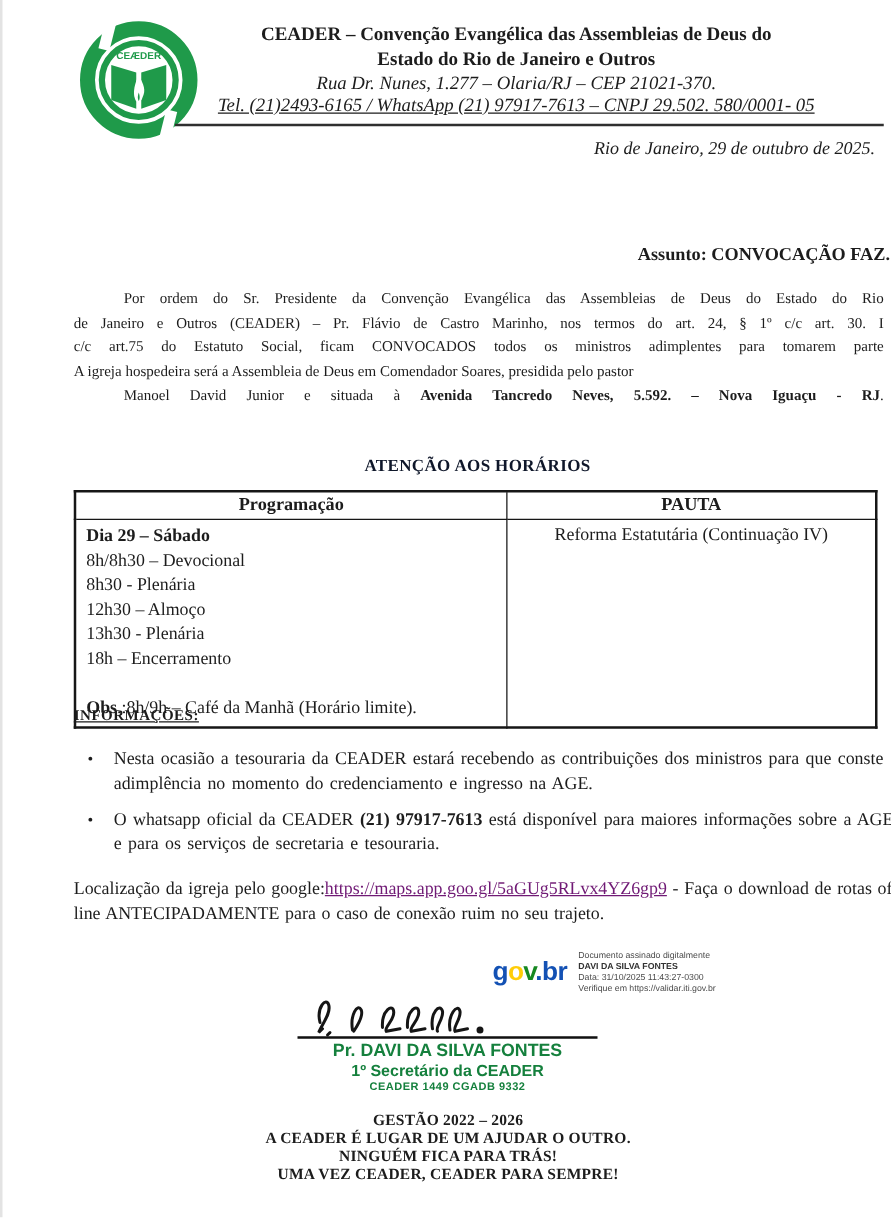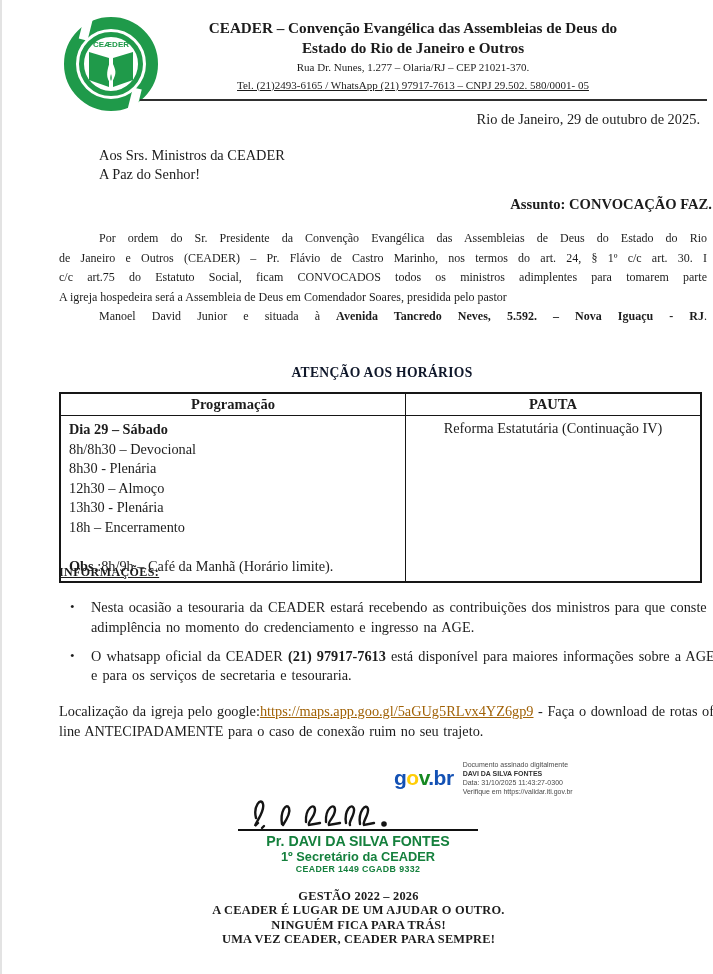--- a/index.html
+++ b/index.html
@@ -5,25 +5,25 @@
   html,body{margin:0;padding:0;background:#ffffff;}
   .page{
     position:relative;width:713px;height:974px;overflow:hidden;background:#ffffff;
     font-family:"Liberation Serif", serif;color:#1c1c1c;
     border-left:2px solid #e3e3e3;box-sizing:border-box;
   }
   
   .logo{position:absolute;left:56px;top:16px;width:106px;height:96px;}
   .header-text{position:absolute;left:166px;top:18px;width:490px;text-align:center;}
   .header-title{font-weight:bold;font-size:15.2px;line-height:20px;}
-  .header-sub{font-size:11px;line-height:17px;margin-top:1px;}
+  .header-sub{font-style:italic;font-size:15px;line-height:17px;margin-top:1px;}
   .header-sub.u{text-decoration:underline;}
   .header-rule{position:absolute;left:138px;top:99px;width:567px;height:2px;background:#2f2f2f;}
   
-  .date-line{position:absolute;top:111px;right:13px;font-size:14.4px;}
+  .date-line{position:absolute;top:111px;right:13px;font-size:14.4px;font-style:italic;}
   .greeting{position:absolute;left:97px;top:146px;font-size:14.4px;line-height:19px;}
   .subject{position:absolute;left:120px;top:196px;width:590px;text-align:right;font-weight:bold;font-size:14.6px;}
   
   .body-para{position:absolute;left:57px;top:229px;width:648px;font-size:12px;line-height:19.6px;}
   .body-para > div{text-align:left;}
   .body-para > div:nth-child(1),
   .body-para > div:nth-child(2),
   .body-para > div:nth-child(3),
   .body-para > div:nth-child(5){text-align:justify;text-align-last:justify;}
   .body-para > div:nth-child(1),
@@ -42,21 +42,21 @@
   
   .info-heading{position:absolute;left:57px;top:565px;font-weight:bold;font-size:12px;
     text-decoration:underline;letter-spacing:.4px;}
   .bullets{position:absolute;left:68px;top:598px;font-size:14.3px;}
   .bullet{display:flex;margin-bottom:9px;}
   .bullet-dot{width:21px;font-size:13px;padding-top:1px;}
   .bullet-lines > div{white-space:nowrap;line-height:19.8px;word-spacing:1.5px;}
   .localizacao{position:absolute;left:57px;top:702px;font-size:14.3px;}
   .localizacao > div{white-space:nowrap;line-height:19.8px;word-spacing:1px;}
   .seg-bold{font-weight:bold;}
-  .seg-link{color:#a16207;text-decoration:underline;cursor:pointer;}
+  .seg-link{color:#701a75;text-decoration:underline;cursor:pointer;}
   
   .gov-stamp{position:absolute;left:392px;top:760px;display:flex;align-items:center;
     font-family:"Liberation Sans", sans-serif;}
   .gov-logo{font-weight:bold;font-size:21px;letter-spacing:-0.5px;line-height:22px;}
   .seg-govblue{color:#1351b4;}
   .seg-govyellow{color:#ffcd07;}
   .seg-govgreen{color:#168821;}
   .gov-text{margin-left:9px;font-size:7px;line-height:9px;color:#4a4a4a;}
   .gov-text > div:nth-child(2){font-weight:bold;color:#333;}
   
@@ -93,24 +93,20 @@
   <div class="header-text">
     <div class="header-title">CEADER – Convenção Evangélica das Assembleias de Deus  do</div>
     <div class="header-title">Estado do Rio de Janeiro e Outros</div>
     <div class="header-sub">Rua Dr. Nunes, 1.277 – Olaria/RJ – CEP 21021-370.</div>
     <div class="header-sub u">Tel. (21)2493-6165 / WhatsApp (21) 97917-7613 – CNPJ 29.502. 580/0001- 05</div>
   </div>
   <div class="header-rule"></div>
 
   <div class="date-line">Rio de Janeiro, 29 de outubro de 2025.</div>
 
-  <div class="greeting">
-    <div>Aos Srs. Ministros da CEADER</div>
-    <div>A Paz do Senhor!</div>
-  </div>
 
   <div class="subject">Assunto: CONVOCAÇÃO FAZ.</div>
 
   <div class="body-para">
       <div><span>Por ordem do Sr. Presidente da Convenção Evangélica das Assembleias de Deus do Estado do Rio</span></div>
       <div><span>de Janeiro e Outros (CEADER) – Pr. Flávio de Castro Marinho, nos termos do art. 24, § 1º c/c art. 30. I</span></div>
       <div><span>c/c art.75 do Estatuto Social, ficam CONVOCADOS todos os ministros adimplentes para tomarem parte</span></div>
       <div><span>A igreja hospedeira será a Assembleia de Deus em Comendador Soares, presidida pelo pastor</span></div>
       <div><span>Manoel David Junior e situada à </span><span class="seg-bold">Avenida Tancredo Neves, 5.592. – Nova Iguaçu - RJ</span><span>.</span></div>
     </div>

